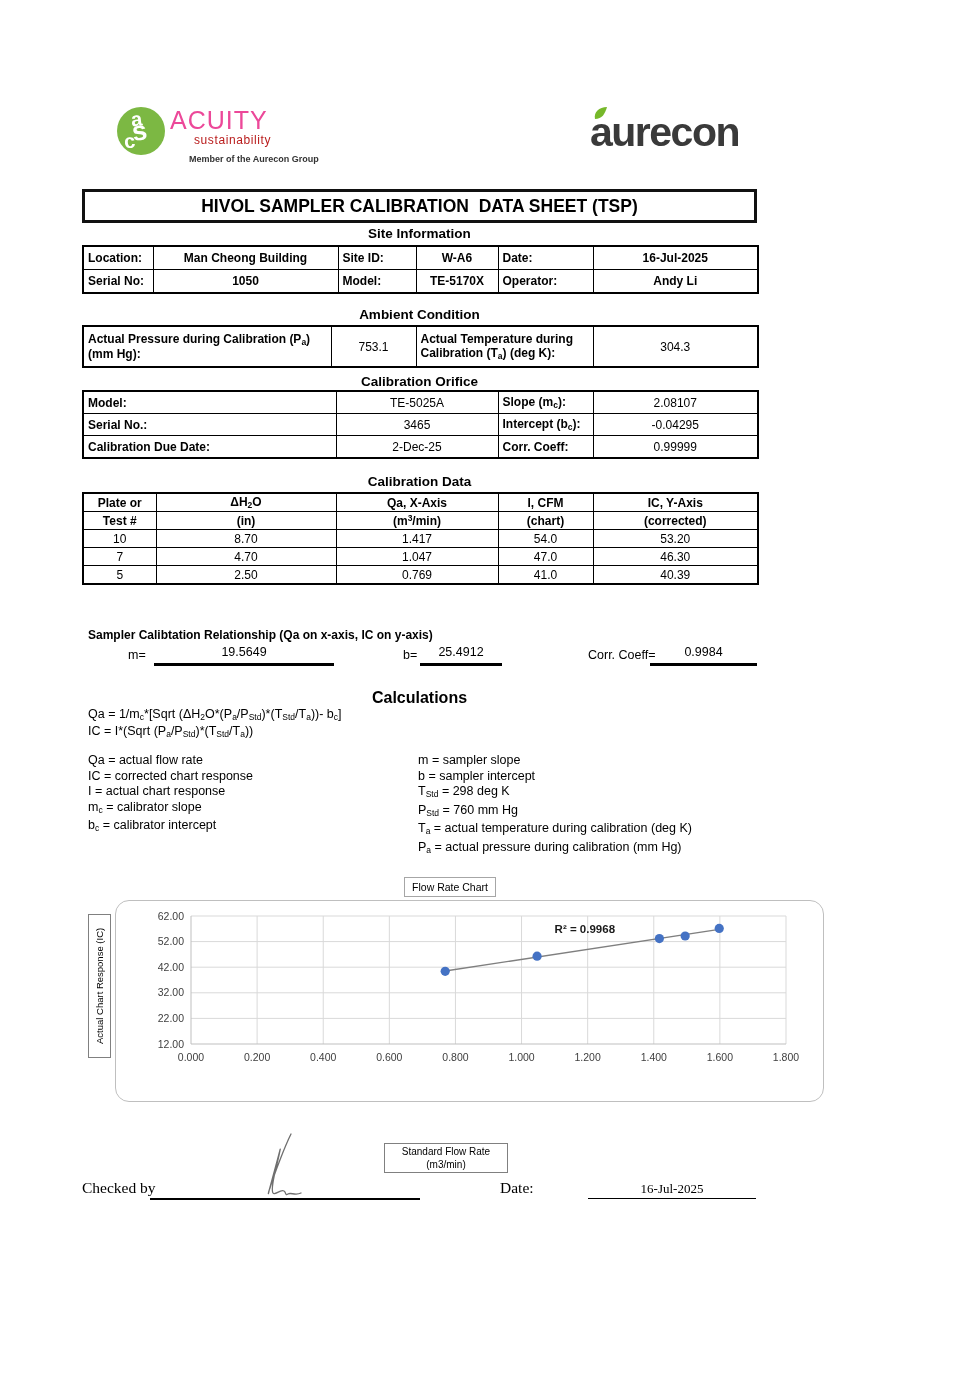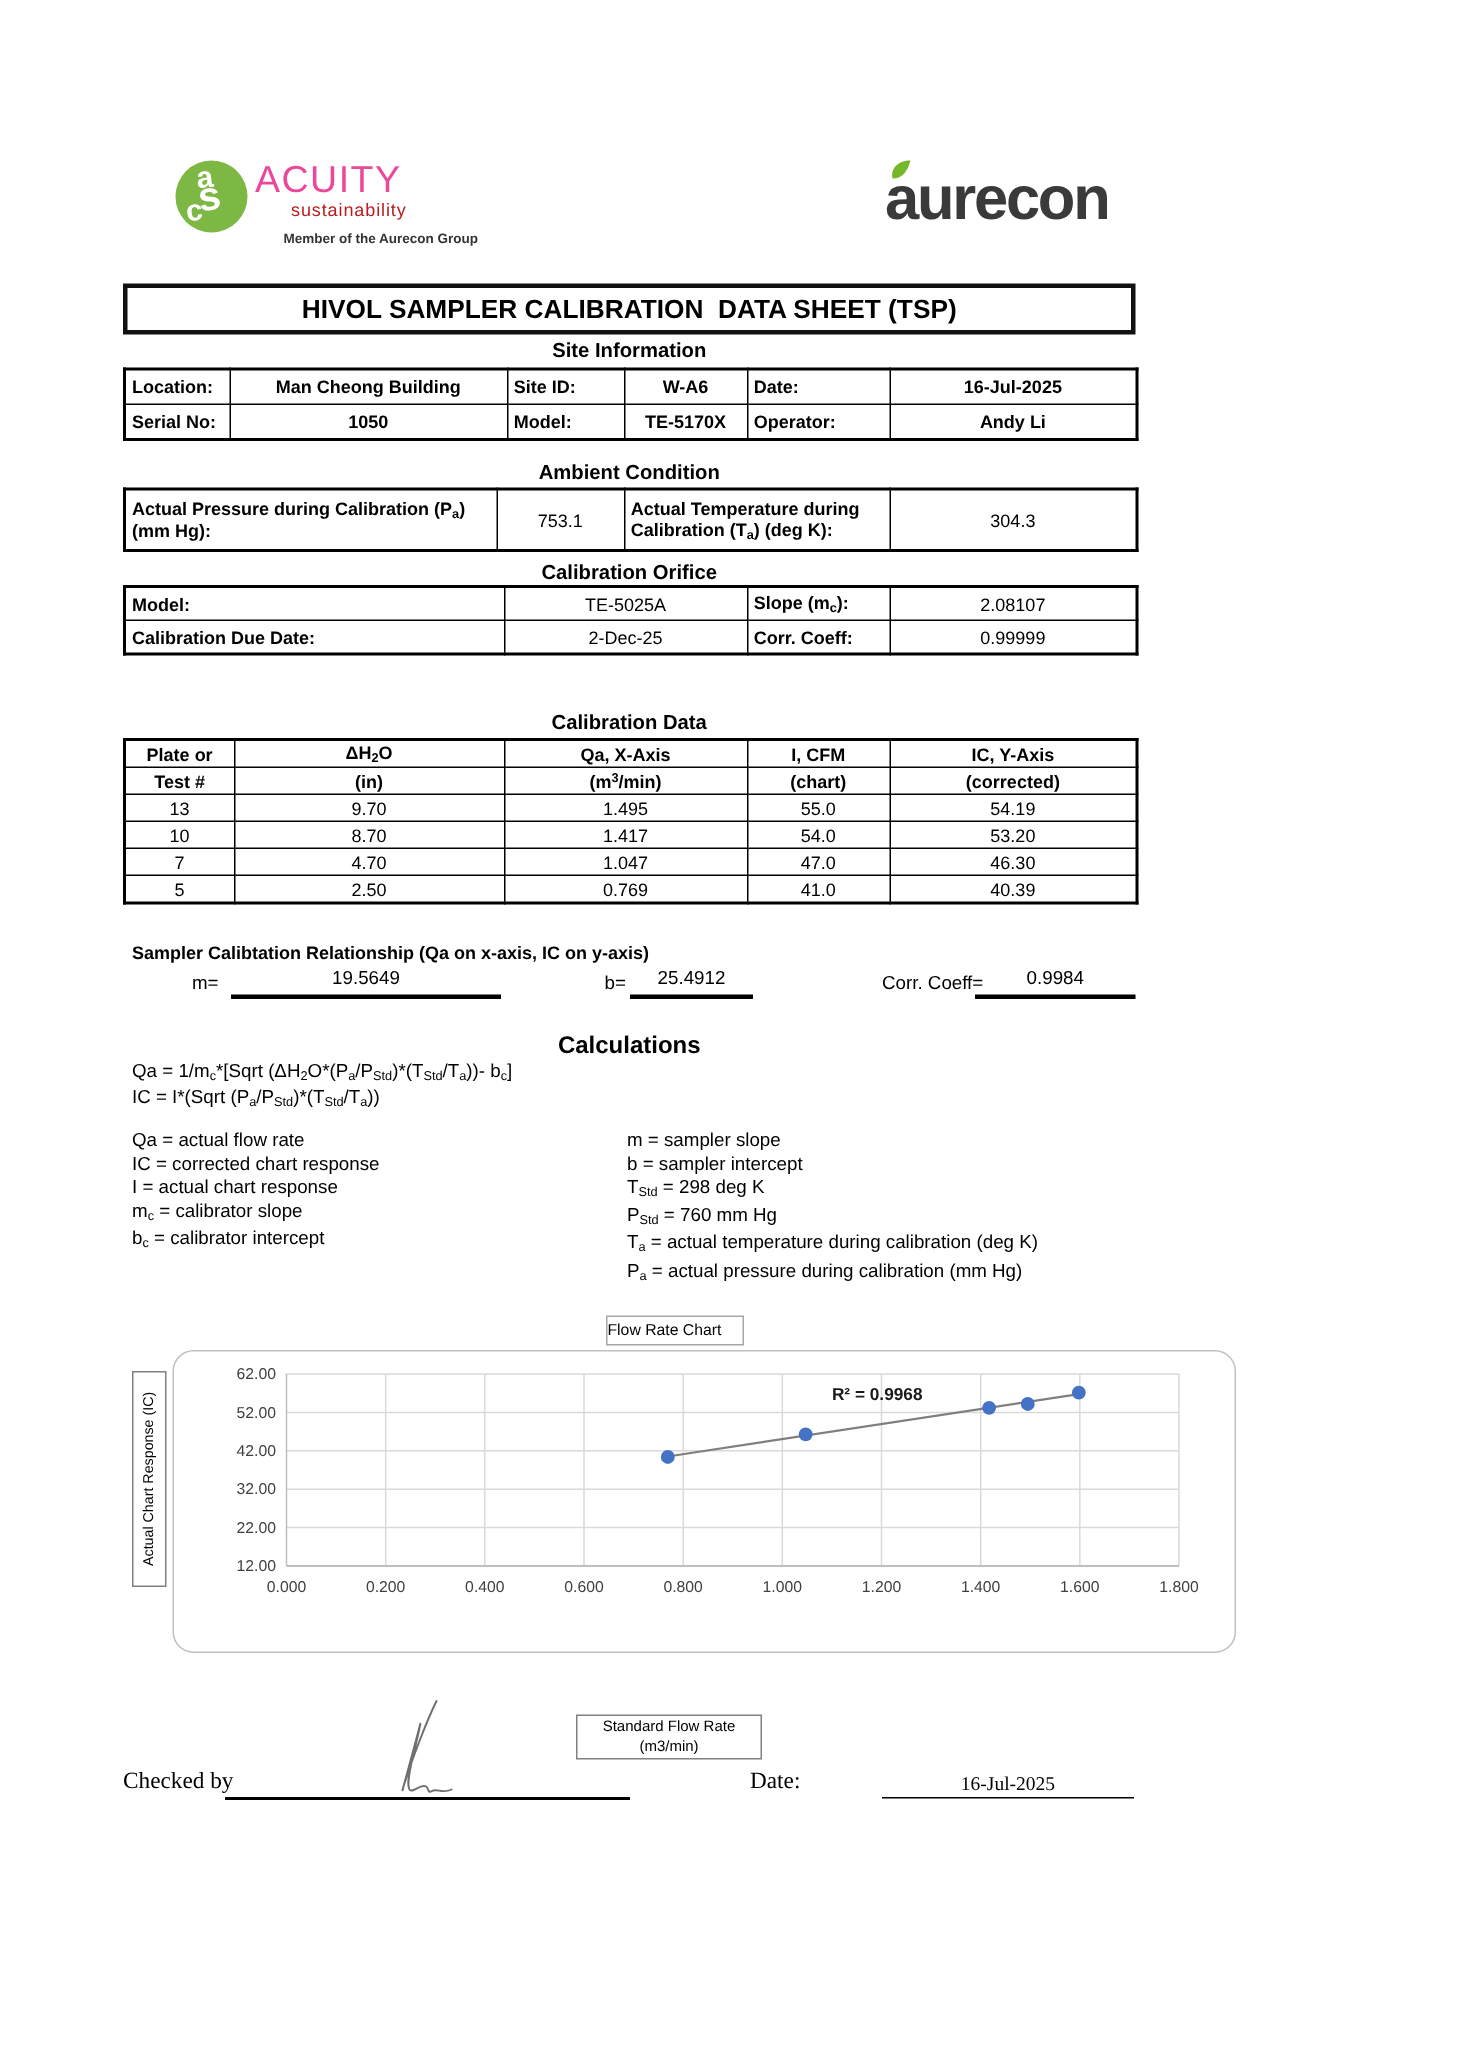--- a/index.html
+++ b/index.html
@@ -37,21 +37,21 @@
   .amb-tbl td{height:39px;}
   .ori-tbl td{height:21px;}
   .cal-tbl td{height:17px;}
 
   .plain{font-size:12.5px;}
   .bold{font-weight:bold;}
   .uline{border-bottom:3px solid #000;text-align:center;font-size:12.5px;height:18px;}
   .defline{font-size:12.5px;line-height:15.6px;}
 
   .chart-title-box{left:404px;top:877px;width:90px;height:18px;border:1px solid #a6a6a6;
-                   font-size:10.5px;text-align:left;line-height:18px;}
+                   font-size:10.5px;text-align:center;line-height:18px;}
   .chart-outer{left:115px;top:900px;width:707px;height:200px;border:1.5px solid #bfbfbf;border-radius:14px;}
   .ylab-box{left:88px;top:914px;width:21px;height:142px;border:1px solid #808080;}
   .ylab-box span{display:block;width:100%;height:100%;writing-mode:vertical-rl;transform:rotate(180deg);
                  font-size:9.5px;text-align:center;line-height:21px;}
   .xlab-box{left:384px;top:1143px;width:122px;height:27px;border:1px solid #808080;
             font-size:10px;text-align:center;line-height:13px;padding-top:1px;}
 
   .serif{font-family:"Liberation Serif",serif;}
   .checked{left:82px;top:1179px;font-size:15.5px;}
   .sigline{left:150px;top:1198px;width:270px;border-top:2px solid #000;height:0;}
@@ -139,20 +139,26 @@
         <col style="width:165px">
       </colgroup>
     <tbody>
         <tr>
       <td class="lbl">Model:</td>
       <td class="val">TE-5025A</td>
       <td class="lbl"><span>Slope (m</span><sub>c</sub><span>):</span></td>
       <td class="val">2.08107</td>
     </tr>
     <tr>
+      <td class="lbl">Serial No.:</td>
+      <td class="val">3465</td>
+      <td class="lbl"><span>Intercept (b</span><sub>c</sub><span>):</span></td>
+      <td class="val">-0.04295</td>
+    </tr>
+    <tr>
       <td class="lbl">Calibration Due Date:</td>
       <td class="val">2-Dec-25</td>
       <td class="lbl"><span>Corr. Coeff:</span></td>
       <td class="val">0.99999</td>
     </tr>
   </tbody>
     </table>
 
   <div class="abs sec-head" style="top:474px">Calibration Data</div>
   <table class="tbl cal-tbl abs" style="left:82px;top:492px">
@@ -170,27 +176,20 @@
       <td class="hdr">Qa, X-Axis</td>
       <td class="hdr">I, CFM</td>
       <td class="hdr">IC, Y-Axis</td>
     </tr>
     <tr>
       <td class="hdr">Test #</td>
       <td class="hdr">(in)</td>
       <td class="hdr"><span>(m</span><sup>3</sup><span>/min)</span></td>
       <td class="hdr">(chart)</td>
       <td class="hdr">(corrected)</td>
-    </tr>
-    <tr>
-      <td class="val">13</td>
-      <td class="val">9.70</td>
-      <td class="val">1.495</td>
-      <td class="val">55.0</td>
-      <td class="val">54.19</td>
     </tr>
     <tr>
       <td class="val">10</td>
       <td class="val">8.70</td>
       <td class="val">1.417</td>
       <td class="val">54.0</td>
       <td class="val">53.20</td>
     </tr>
     <tr>
       <td class="val">7</td>

